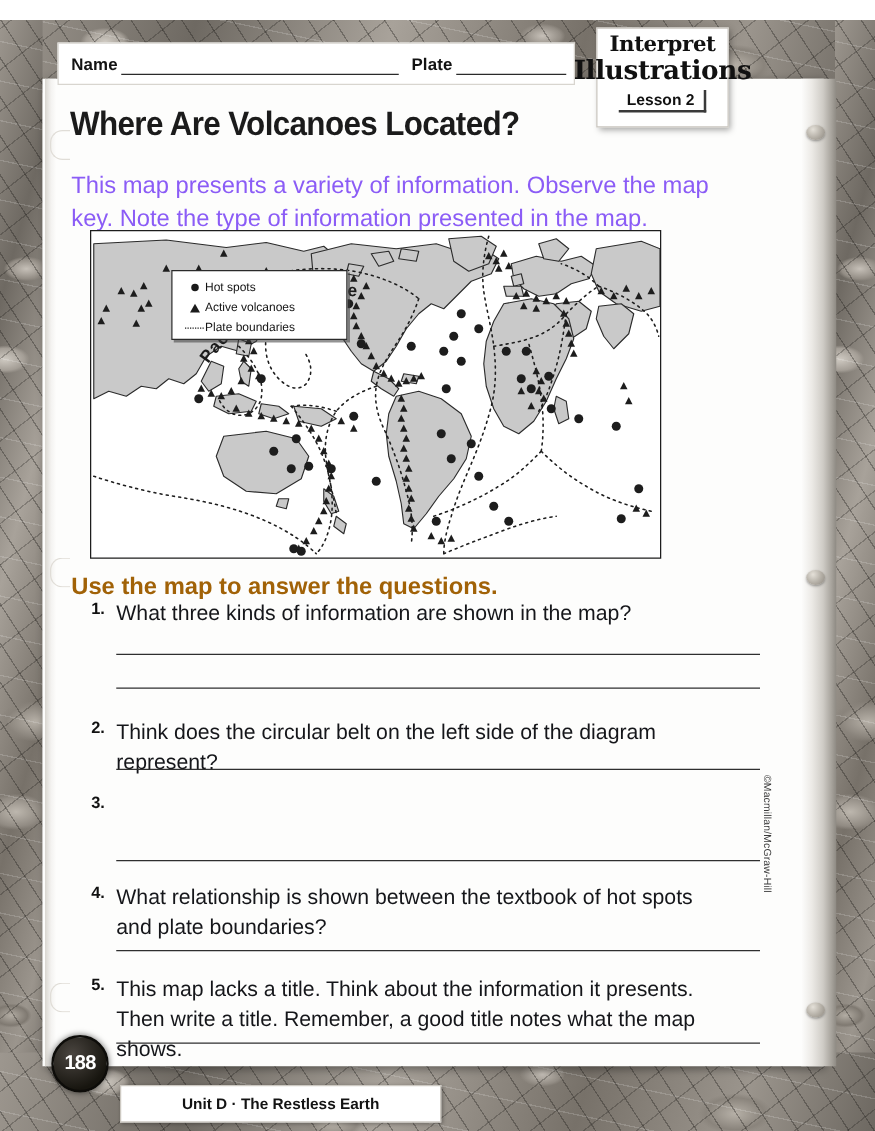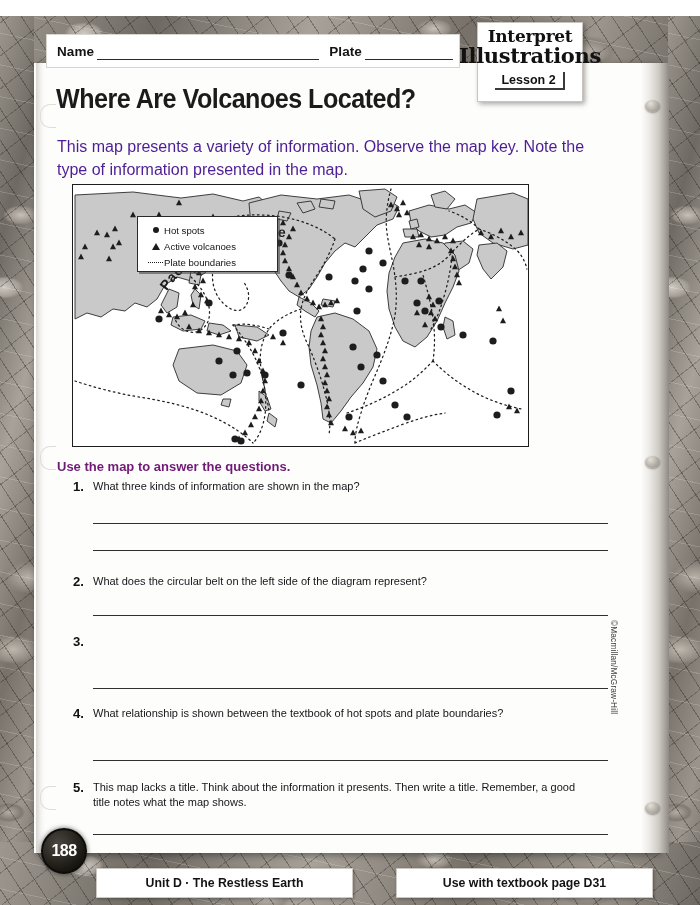--- a/index.html
+++ b/index.html
@@ -84,29 +84,29 @@
   
   .title{
     position:absolute;left:56px;top:68px;
     font-size:27px;font-weight:bold;color:#1b1b1b;
     letter-spacing:-.55px;
     transform:scaleX(.93);transform-origin:left center;
     white-space:nowrap;
   }
   .intro{
     position:absolute;left:57px;top:120px;width:540px;
-    font-size:16px;color:#4c1d95;line-height:1.42;
+    font-size:19px;color:#8b5cf6;line-height:1.42;
   }
   .usemap{
     position:absolute;left:57px;top:443px;
-    font-size:13px;font-weight:bold;color:#701a75;
-  }
-
-  
-  .q{position:absolute;font-size:11px;color:#15161a;line-height:1.40;}
+    font-size:19px;font-weight:bold;color:#a16207;
+  }
+
+  
+  .q{position:absolute;font-size:17px;color:#15161a;line-height:1.40;}
   .q-num{position:absolute;font-weight:bold;font-size:13.1px;color:#111;}
   .aline{position:absolute;height:0;border-bottom:1.45px solid #2f2f2f;}
 
   
   .copyright{
     position:absolute;left:619px;top:604px;
     font-size:8.3px;color:#3a3a3a;letter-spacing:.15px;white-space:nowrap;
     transform:rotate(90deg);transform-origin:left top;
   }
 
@@ -534,35 +534,34 @@
   </div>
 
   <div class="usemap">Use the map to answer the questions.</div>
 
   <div class="q-num" style="left:73px;top:463px;">1.</div>
   <div class="q" style="left:93px;top:463px;width:500px;">What three kinds of information are shown in the map?</div>
   <div class="aline" style="left:93px;top:507px;width:515px;"></div>
   <div class="aline" style="left:93px;top:534px;width:515px;"></div>
 
   <div class="q-num" style="left:73px;top:558px;">2.</div>
-  <div class="q" style="left:93px;top:558px;width:500px;">What does the circular belt on the left side of the diagram represent?</div>
+  <div class="q" style="left:93px;top:558px;width:500px;">Think does the circular belt on the left side of the diagram represent?</div>
   <div class="aline" style="left:93px;top:599px;width:515px;"></div>
 
   <div class="q-num" style="left:73px;top:618px;">3.</div>
   <div class="aline" style="left:93px;top:672px;width:515px;"></div>
 
   <div class="q-num" style="left:73px;top:690px;">4.</div>
   <div class="q" style="left:93px;top:690px;width:480px;">What relationship is shown between the textbook of hot spots and plate boundaries?</div>
   <div class="aline" style="left:93px;top:744px;width:515px;"></div>
 
   <div class="q-num" style="left:73px;top:764px;">5.</div>
   <div class="q" style="left:93px;top:764px;width:490px;">This map lacks a title. Think about the information it presents. Then write a title. Remember, a good title notes what the map shows.</div>
   <div class="aline" style="left:93px;top:818px;width:515px;"></div>
 
   <div class="copyright">©Macmillan/McGraw-Hill</div>
 
   <div class="pagecircle">
     <span>188</span>
   </div>
   <div class="foot-box foot-unit">Unit D · The Restless Earth</div>
-  <div class="foot-box foot-text">Use with textbook page D31</div>
 
 </div>
 
 </body></html>

